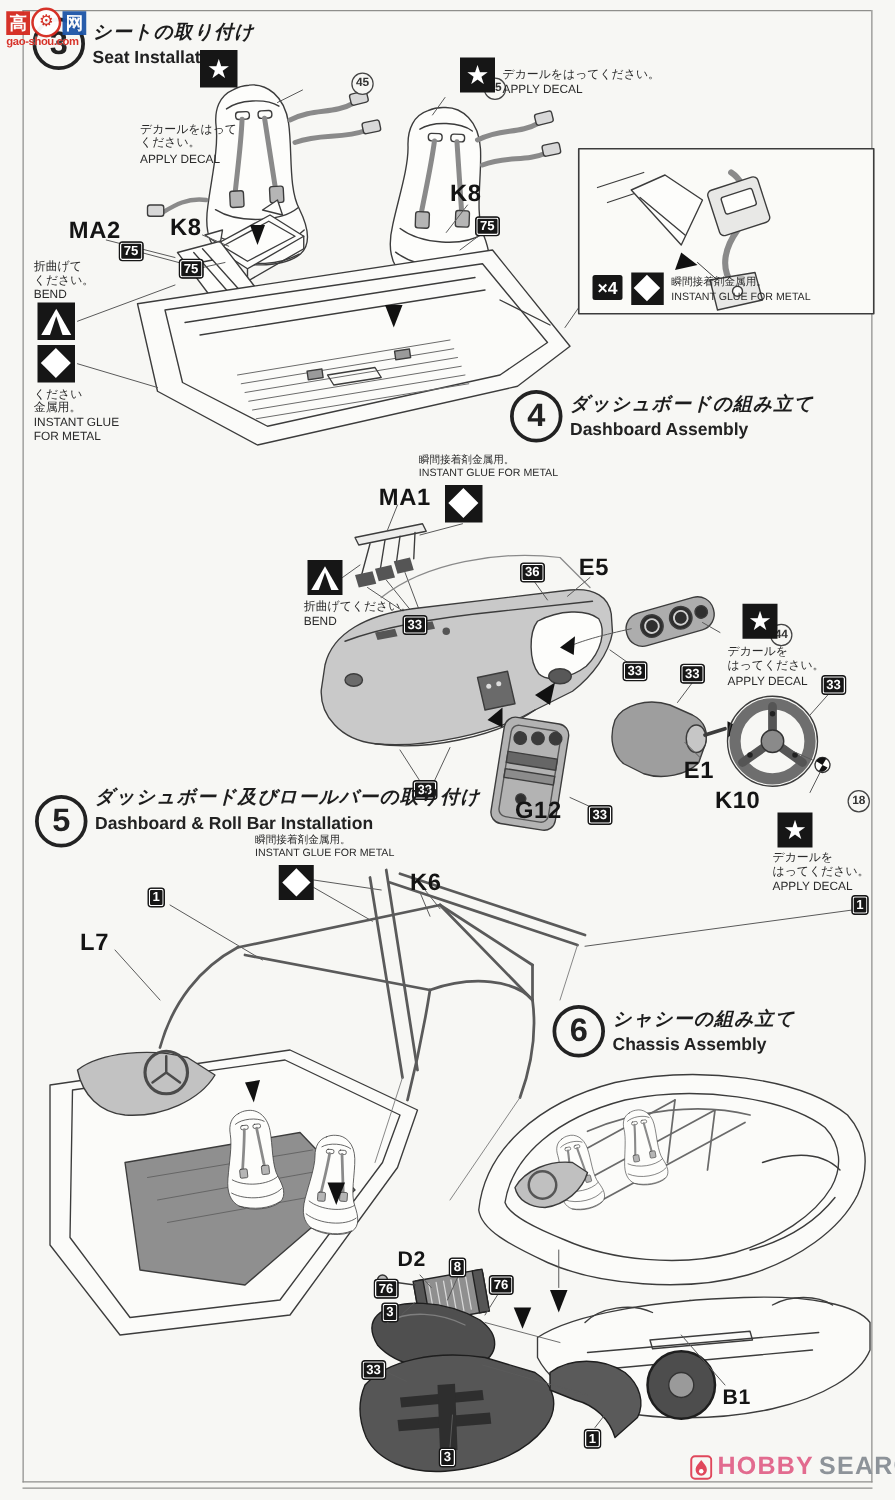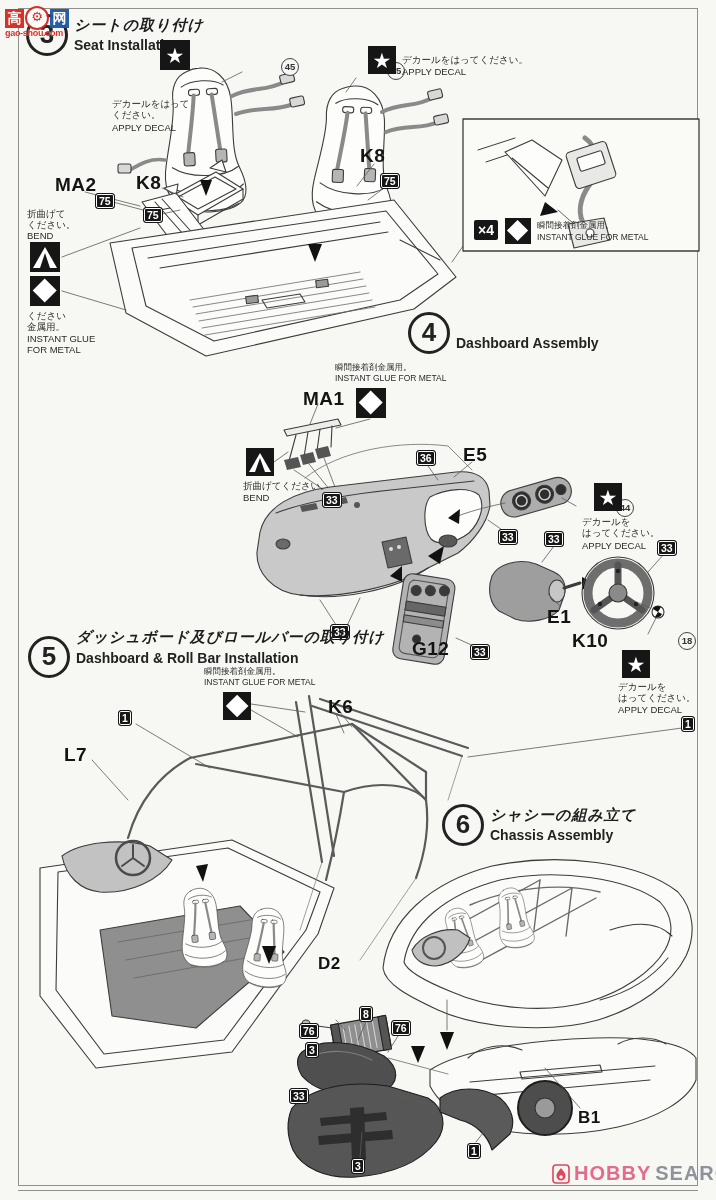--- a/index.html
+++ b/index.html
@@ -316,20 +316,21 @@
   <div class="note" style="left:27px;top:333px;">INSTANT GLUE
 FOR METAL</div>
   <div class="x4" style="left:474px;top:220px;">×4</div>
   <div class="icon-glue" style="left:505px;top:218px;width:26px;height:26px;">
       <i></i>
     </div>
   <div class="note sm" style="left:537px;top:220px;">瞬間接着剤金属用。</div>
   <div class="note sm" style="left:537px;top:232px;">INSTANT GLUE FOR METAL</div>
 
   <div class="step-circle" style="left:408px;top:312px;">4</div>
+  <div class="jp-title" style="left:456px;top:314px;">ダッシュボードの組み立て</div>
   <div class="en-title" style="left:456px;top:335px;">Dashboard Assembly</div>
 
   <div class="note sm" style="left:335px;top:362px;">瞬間接着剤金属用。</div>
   <div class="note sm" style="left:335px;top:373px;">INSTANT GLUE FOR METAL</div>
   <div class="icon-glue" style="left:356px;top:388px;width:30px;height:30px;">
       <i></i>
     </div>
   <div class="part" style="left:303px;top:388px;">MA1</div>
   <div class="icon-bend" style="left:246px;top:448px;width:28px;height:28px;">
     <svg width="28" height="28">
@@ -376,21 +377,21 @@
     </div>
   <div class="badge" style="left:118px;top:710px;">1</div>
   <div class="part" style="left:328px;top:696px;">K6</div>
   <div class="badge" style="left:681px;top:716px;">1</div>
   <div class="part" style="left:64px;top:744px;">L7</div>
 
   <div class="step-circle" style="left:442px;top:804px;">6</div>
   <div class="jp-title" style="left:490px;top:806px;">シャシーの組み立て</div>
   <div class="en-title" style="left:490px;top:827px;">Chassis Assembly</div>
 
-  <div class="part sm" style="left:318px;top:954px;">D2</div>
+  <div class="part sm" style="left:318px;top:998px;">D2</div>
   <div class="badge" style="left:359px;top:1006px;">8</div>
   <div class="badge" style="left:299px;top:1023px;">76</div>
   <div class="badge" style="left:391px;top:1020px;">76</div>
   <div class="badge" style="left:305px;top:1042px;">3</div>
   <div class="badge" style="left:289px;top:1088px;">33</div>
   <div class="badge" style="left:351px;top:1158px;">3</div>
   <div class="badge" style="left:467px;top:1143px;">1</div>
   <div class="part sm" style="left:578px;top:1108px;">B1</div>
 
   <div class="logo">

